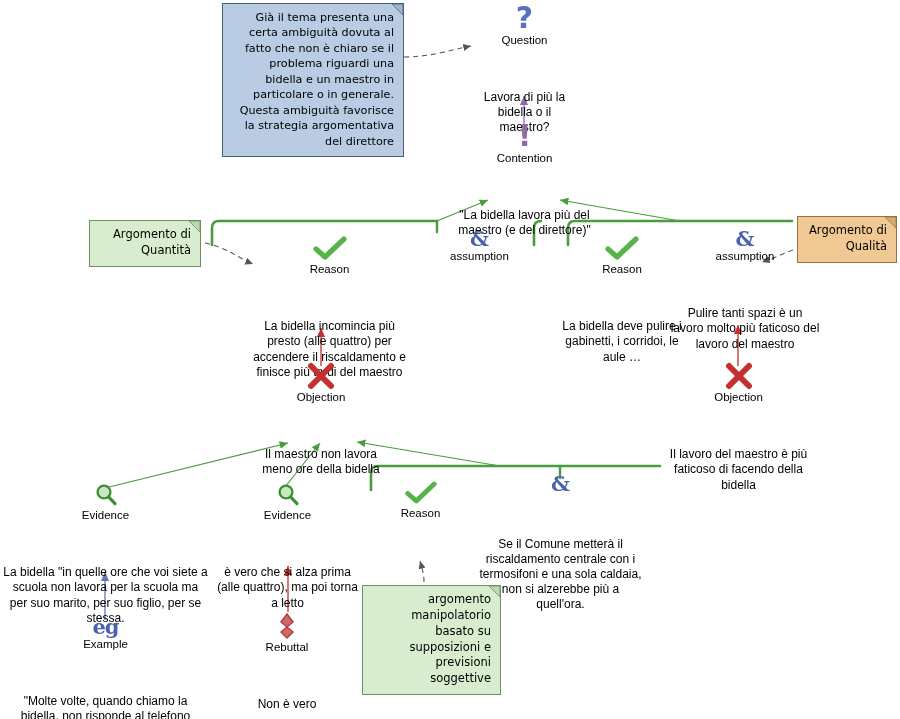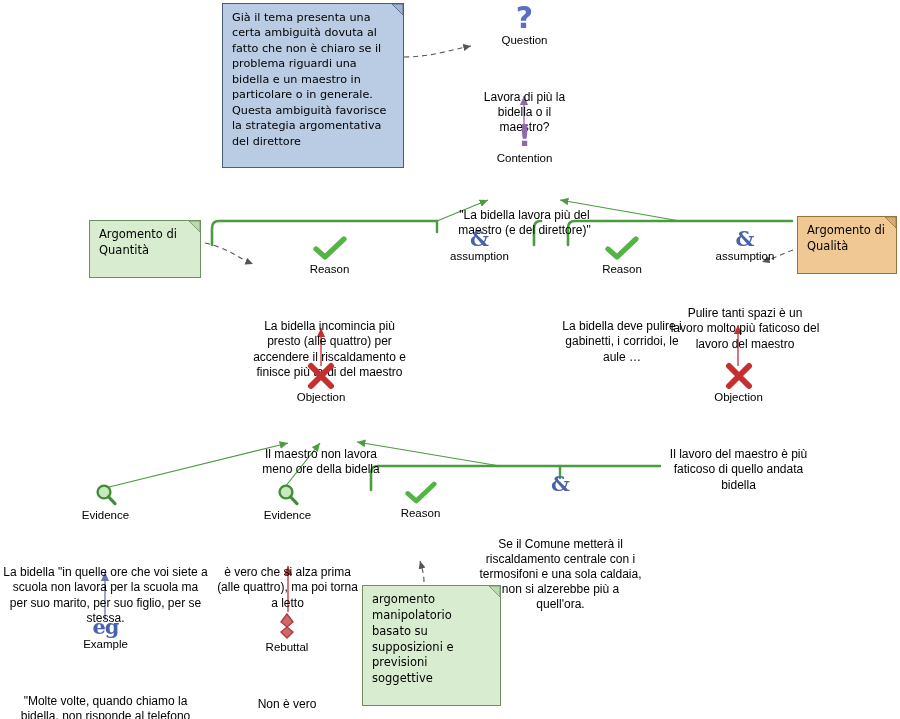--- a/index.html
+++ b/index.html
@@ -34,24 +34,24 @@
   }
   .node-text {
     font-size: 12px;
     color: #000;
     line-height: 1.26;
     margin-top: 43px;
   }
   
   .note {
     position: absolute;
-    padding: 6px 9px 18px 9px;
+    padding: 6px 9px 7px 9px;
     font-size: 11.5px;
     line-height: 1.38;
-    text-align: left;
+    text-align: right;
     color: #000;
   }
   .note .fold {
     position: absolute;
     right: 0; top: 0;
     width: 11px; height: 11px;
   }
   .note-blue {
     background: #b9cce4;
     border: 1px solid #4a5d7e;
@@ -254,21 +254,21 @@
     </svg>
     <div class="node-title">Objection</div>
     <div class="node-text">Il maestro non lavora meno ore della bidella</div>
   </div>
 
   <div class="node" style="left:666px; top:362px; width:145px;">
     <svg class="ico" width="30" height="28" viewBox="0 0 30 28">
       <path d="M5,4 L25,24 M25,4 L5,24" stroke="#c43030" stroke-width="6" stroke-linecap="round"></path>
     </svg>
     <div class="node-title">Objection</div>
-    <div class="node-text">Il lavoro del maestro è più faticoso di quello andata bidella</div>
+    <div class="node-text">Il lavoro del maestro è più faticoso di facendo della bidella</div>
   </div>
 
   <div class="node" style="left:3px; top:482px; width:205px;">
     <svg class="ico" width="26" height="26" viewBox="0 0 26 26">
       <circle cx="11" cy="10" r="6.4" fill="#c9e8c0" stroke="#3f8f36" stroke-width="2.4"></circle>
       <path d="M15.6,14.8 L22,21.6" stroke="#3f8f36" stroke-width="3.2" stroke-linecap="round"></path>
     </svg>
     <div class="node-title">Evidence</div>
     <div class="node-text">La bidella "in quelle ore che voi siete a scuola non lavora per la scuola ma per suo marito, per suo figlio, per se stessa.</div>
   </div>

